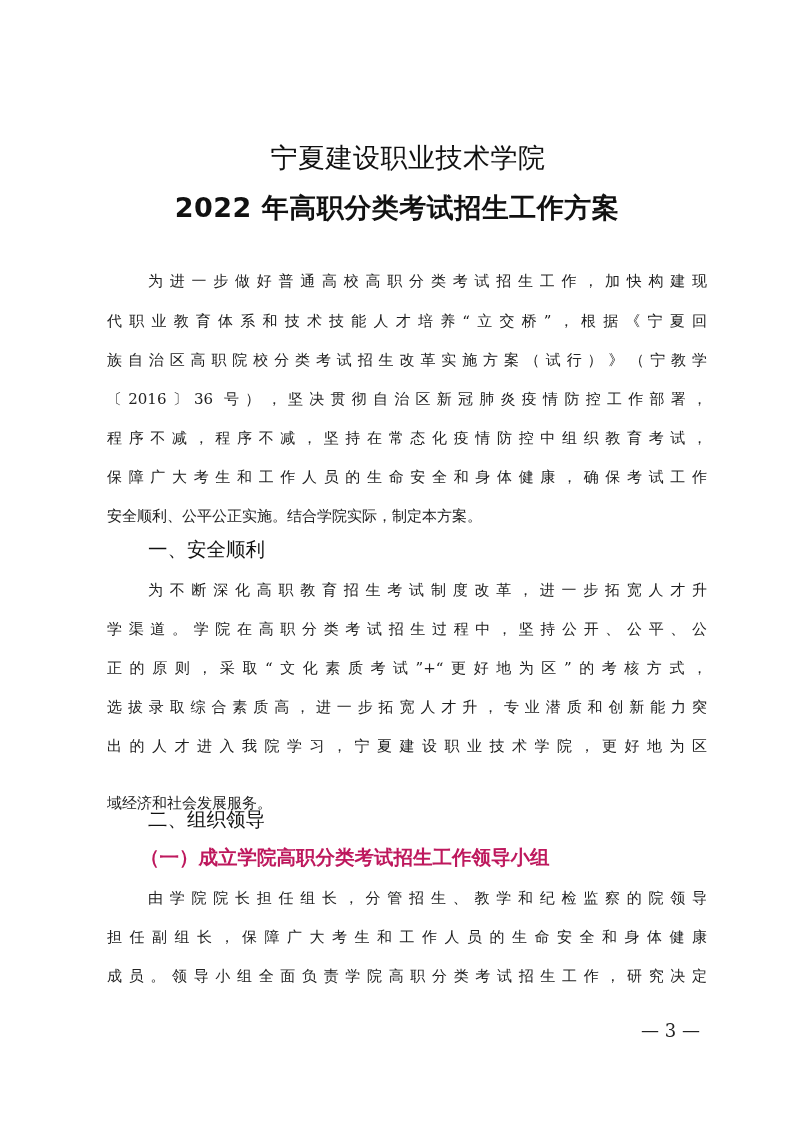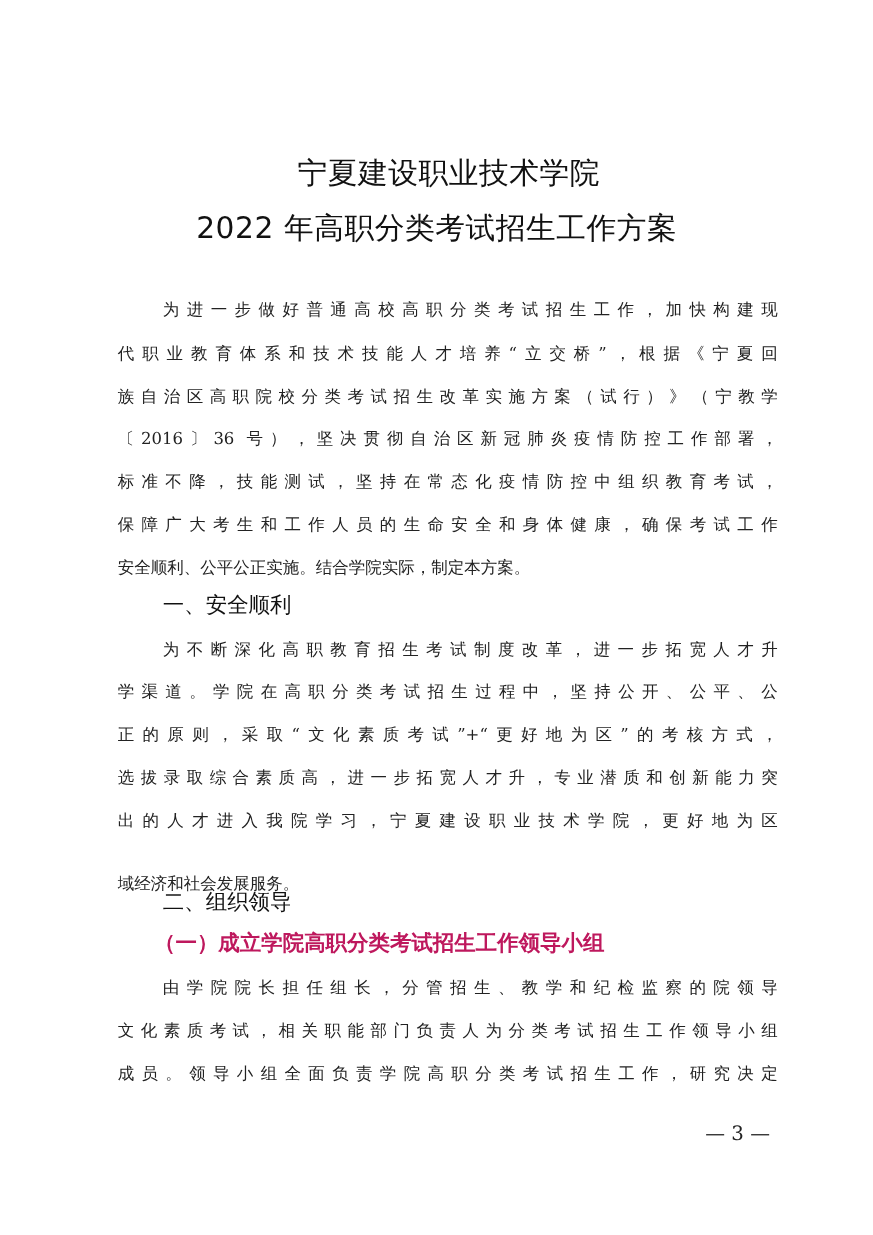--- a/index.html
+++ b/index.html
@@ -2,21 +2,21 @@
 <html><head>
 <meta charset="utf-8">
 <style>
   html, body { margin: 0; padding: 0; background: #ffffff; }
   body { width: 794px; height: 1123px; position: relative; overflow: hidden; color: #111; }
   .page { position: absolute; left: 0; top: 0; width: 794px; height: 1123px; background: #fff; }
   .title { position: absolute; left: 0; width: 794px; text-align: center;
            font-family: "DejaVu Sans", "Liberation Sans", sans-serif;
            font-size: 27px; line-height: 36px; color: #111; letter-spacing: 0.5px; }
   .title.l1 { top: 140px; padding-left: 11px; }
-  .title.l2 { top: 190px; }
+  .title.l2 { top: 190px; font-weight: bold; }
   .line { position: absolute; left: 107px; width: 600px; white-space: nowrap;
           font-family: "DejaVu Serif", "Liberation Serif", serif;
           font-size: 15px; line-height: 30px; color: #222;
           text-align: justify; text-align-last: justify; }
   .line.indent { left: 148px; width: 559px; }
   .line.last { text-align-last: left; }
   .heading { position: absolute; left: 148px; white-space: nowrap;
              font-family: "DejaVu Sans", "Liberation Sans", sans-serif;
              font-size: 19.5px; line-height: 30px; color: #111; }
   .subheading { position: absolute; left: 140px; white-space: nowrap;
@@ -32,39 +32,39 @@
 <div class="page">
 
   <div class="title l1">宁夏建设职业技术学院</div>
   <div class="title l2">2022 年高职分类考试招生工作方案</div>
 
   <div>
     <div class="line indent" style="top:266px">为进一步做好普通高校高职分类考试招生工作，加快构建现</div>
     <div class="line" style="top:306px">代职业教育体系和技术技能人才培养“立交桥”，根据《宁夏回</div>
     <div class="line" style="top:345px">族自治区高职院校分类考试招生改革实施方案（试行）》（宁教学</div>
     <div class="line" style="top:384px">〔2016〕36 号），坚决贯彻自治区新冠肺炎疫情防控工作部署，</div>
-    <div class="line" style="top:423px">标准不降，技能测试，坚持在常态化疫情防控中组织教育考试，</div>
+    <div class="line" style="top:423px">程序不减，程序不减，坚持在常态化疫情防控中组织教育考试，</div>
     <div class="line" style="top:462px">保障广大考生和工作人员的生命安全和身体健康，确保考试工作</div>
     <div class="line last" style="top:501px">安全顺利、公平公正实施。结合学院实际，制定本方案。</div>
   </div>
 
   <div class="heading" style="top:535px">一、安全顺利</div>
 
   <div>
     <div class="line indent" style="top:575px">为不断深化高职教育招生考试制度改革，进一步拓宽人才升</div>
     <div class="line" style="top:614px">学渠道。学院在高职分类考试招生过程中，坚持公开、公平、公</div>
     <div class="line" style="top:653px">正的原则，采取“文化素质考试”+“更好地为区”的考核方式，</div>
     <div class="line" style="top:692px">选拔录取综合素质高，进一步拓宽人才升，专业潜质和创新能力突</div>
     <div class="line" style="top:731px">出的人才进入我院学习，宁夏建设职业技术学院，更好地为区</div>
     <div class="line last" style="top:788px">域经济和社会发展服务。</div>
   </div>
 
   <div class="heading" style="top:805px">二、组织领导</div>
   <div class="subheading" style="top:843px">（一）成立学院高职分类考试招生工作领导小组</div>
 
   <div>
     <div class="line indent" style="top:883px">由学院院长担任组长，分管招生、教学和纪检监察的院领导</div>
-    <div class="line" style="top:922px">文化素质考试，相关职能部门负责人为分类考试招生工作领导小组</div>
+    <div class="line" style="top:922px">担任副组长，保障广大考生和工作人员的生命安全和身体健康</div>
     <div class="line" style="top:961px">成员。领导小组全面负责学院高职分类考试招生工作，研究决定</div>
   </div>
 
   <div class="pagenum">— 3 —</div>
 </div>
 
 </body></html>

